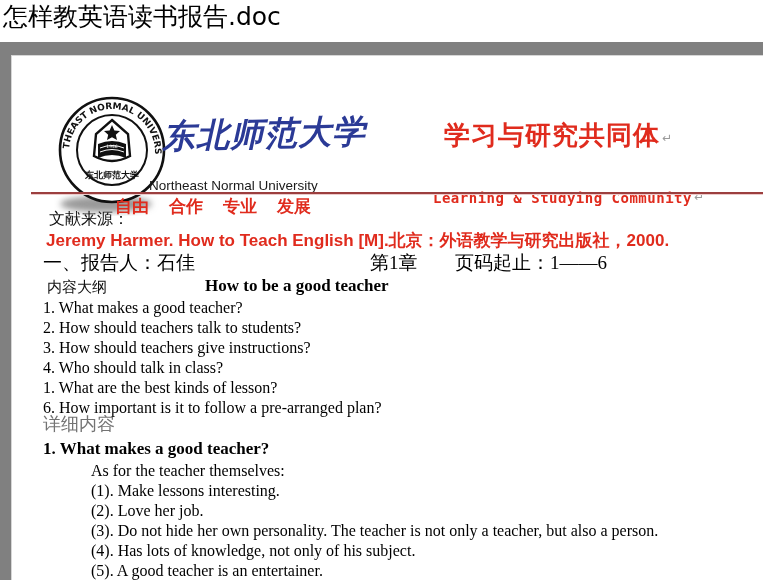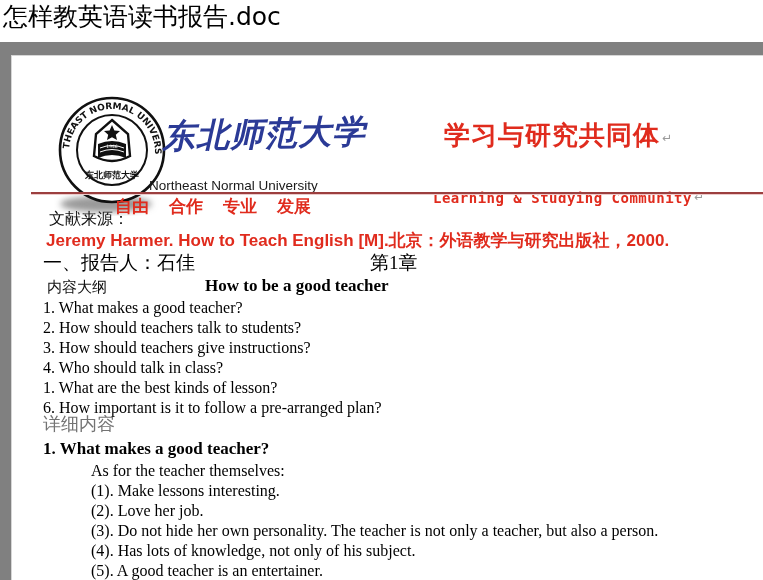--- a/index.html
+++ b/index.html
@@ -116,20 +116,21 @@
     <div class="motto">
       <span>自由</span><span>合作</span><span>专业</span><span>发展</span>
     </div>
 
     <div class="src-label">文献来源：</div>
     <div class="citation">Jeremy Harmer. How to Teach English [M].北京：外语教学与研究出版社，2000.</div>
 
     <div class="report-row">
       <span class="reporter">一、报告人：石佳</span>
       <span class="chapter">第1章</span>
+      <span class="pages">页码起止：1——6</span>
     </div>
 
     <div class="outline-row">
       <span class="outline-label">内容大纲</span>
       <span class="outline-title">How to be a good teacher</span>
     </div>
 
     <div class="outline-list">
       <div class="line">1. What makes a good teacher?</div>
       <div class="line">2. How should teachers talk to students?</div>

